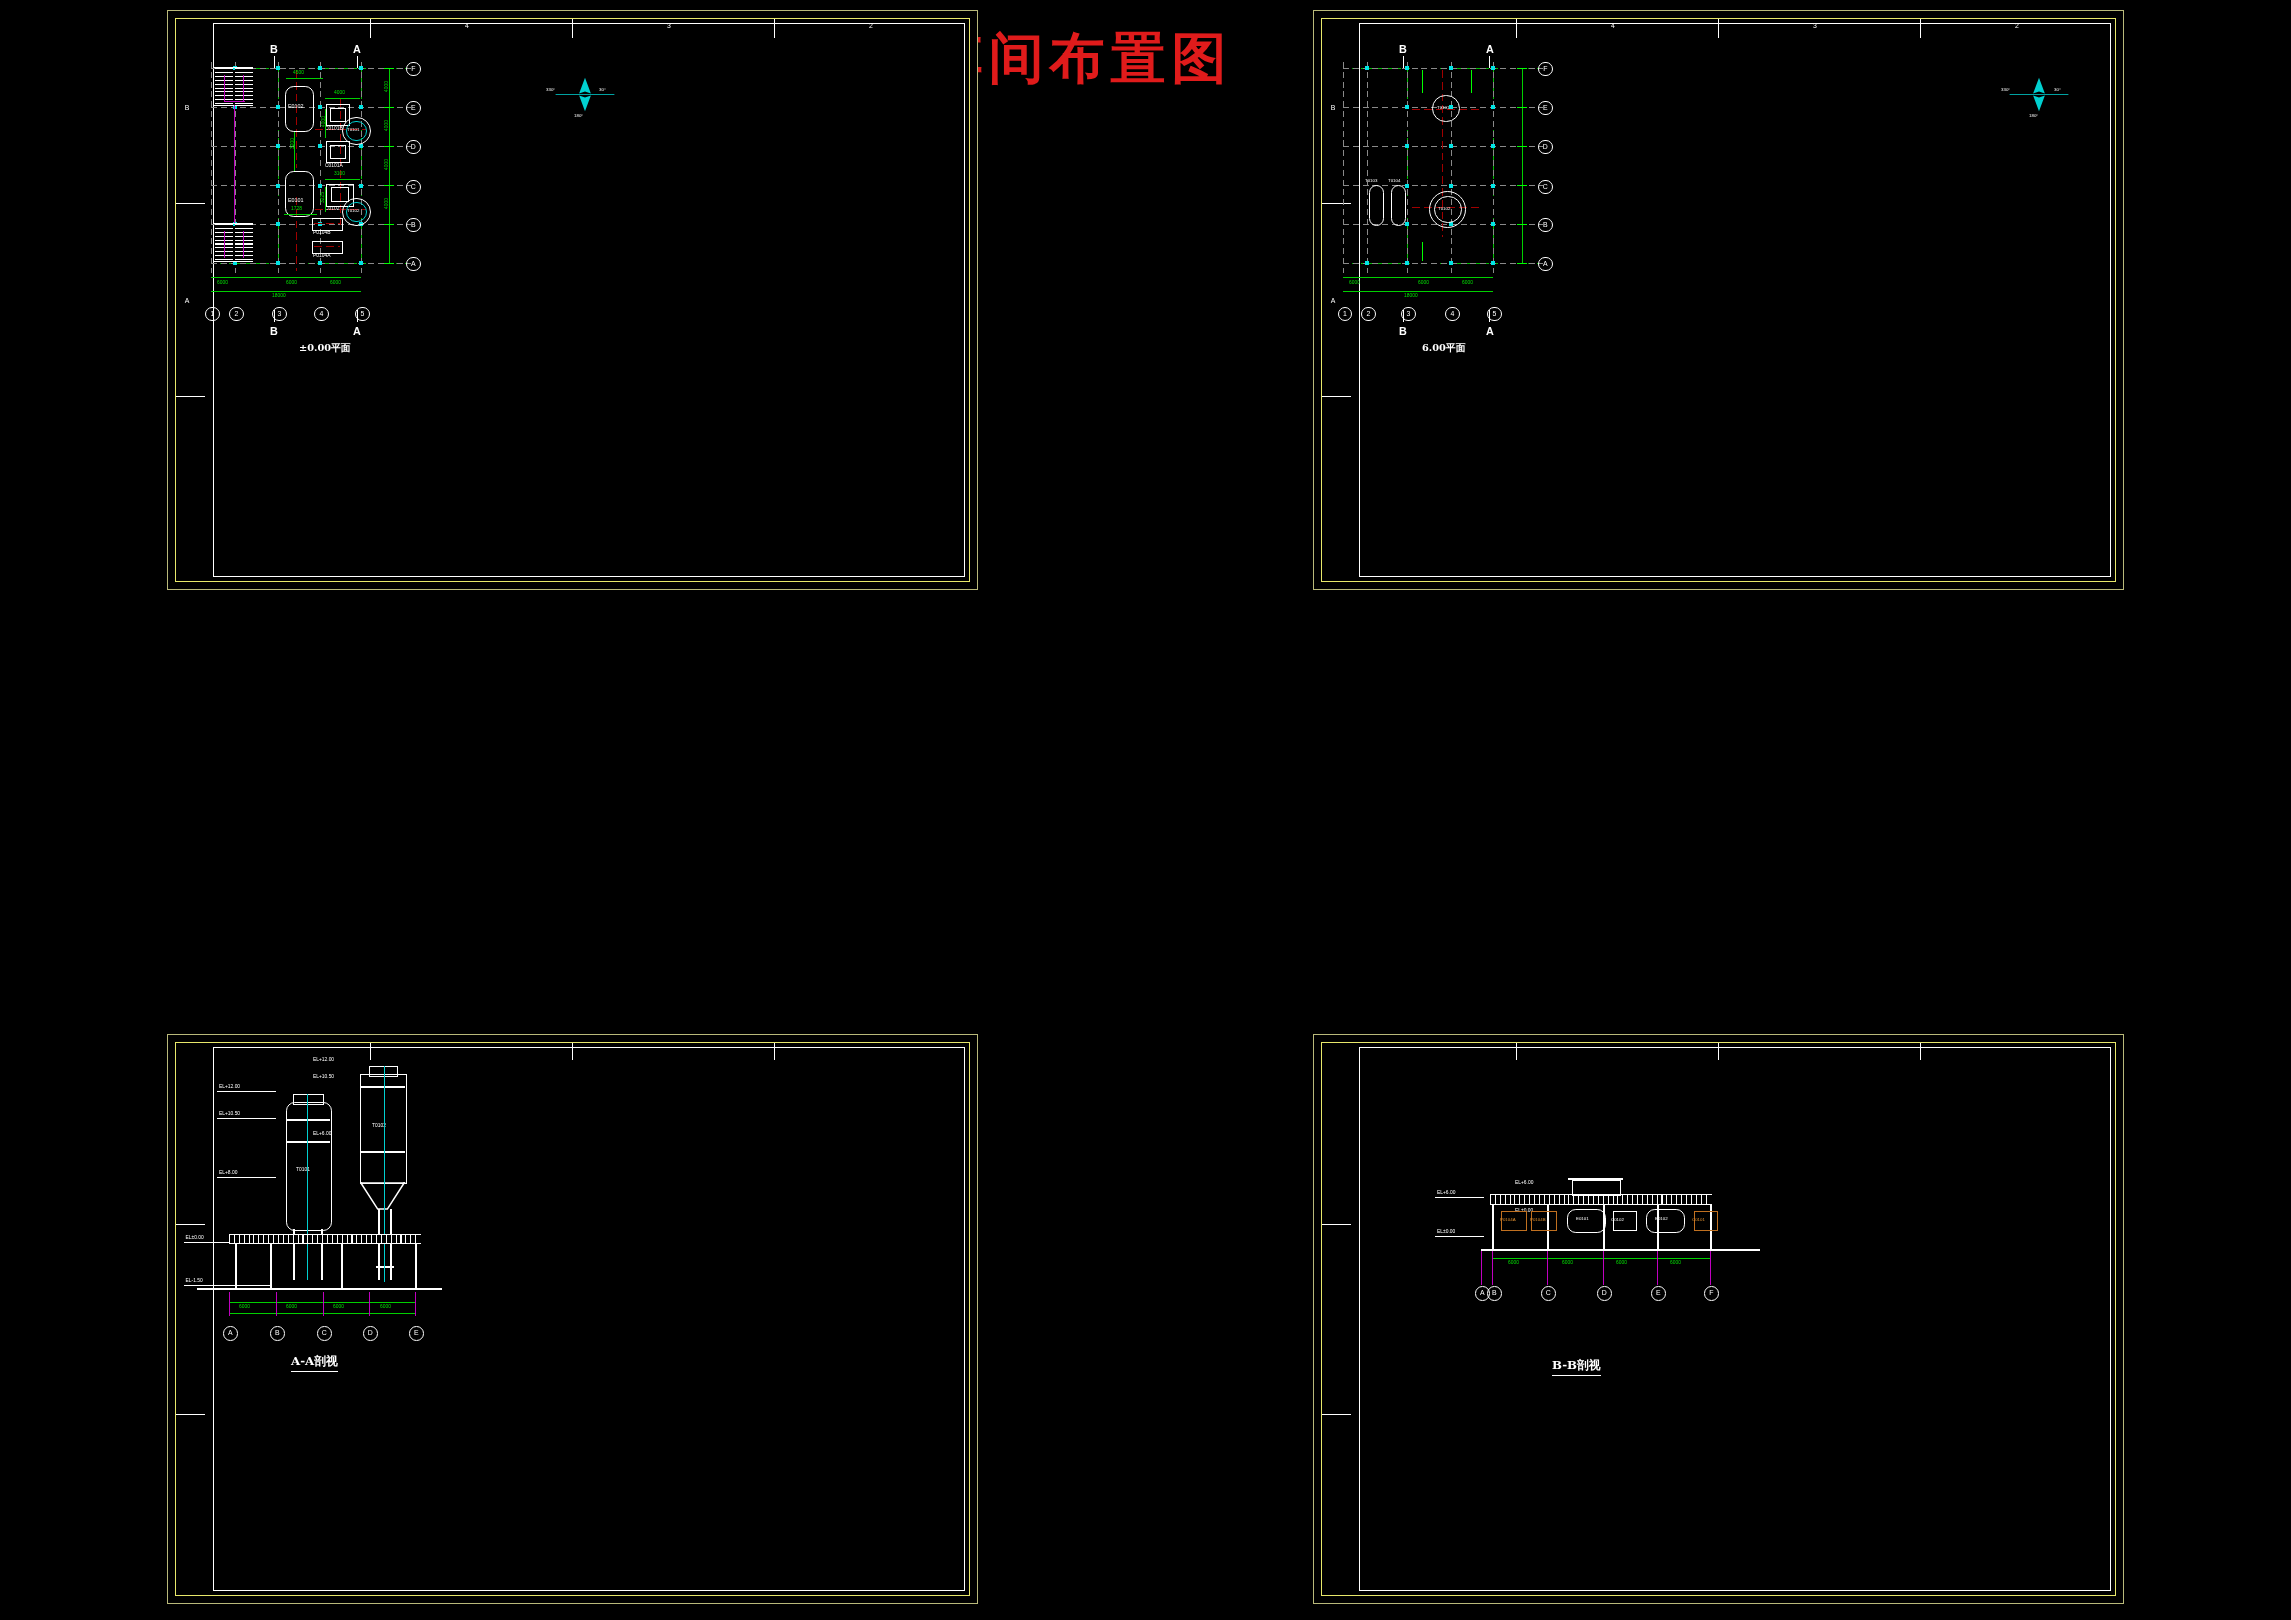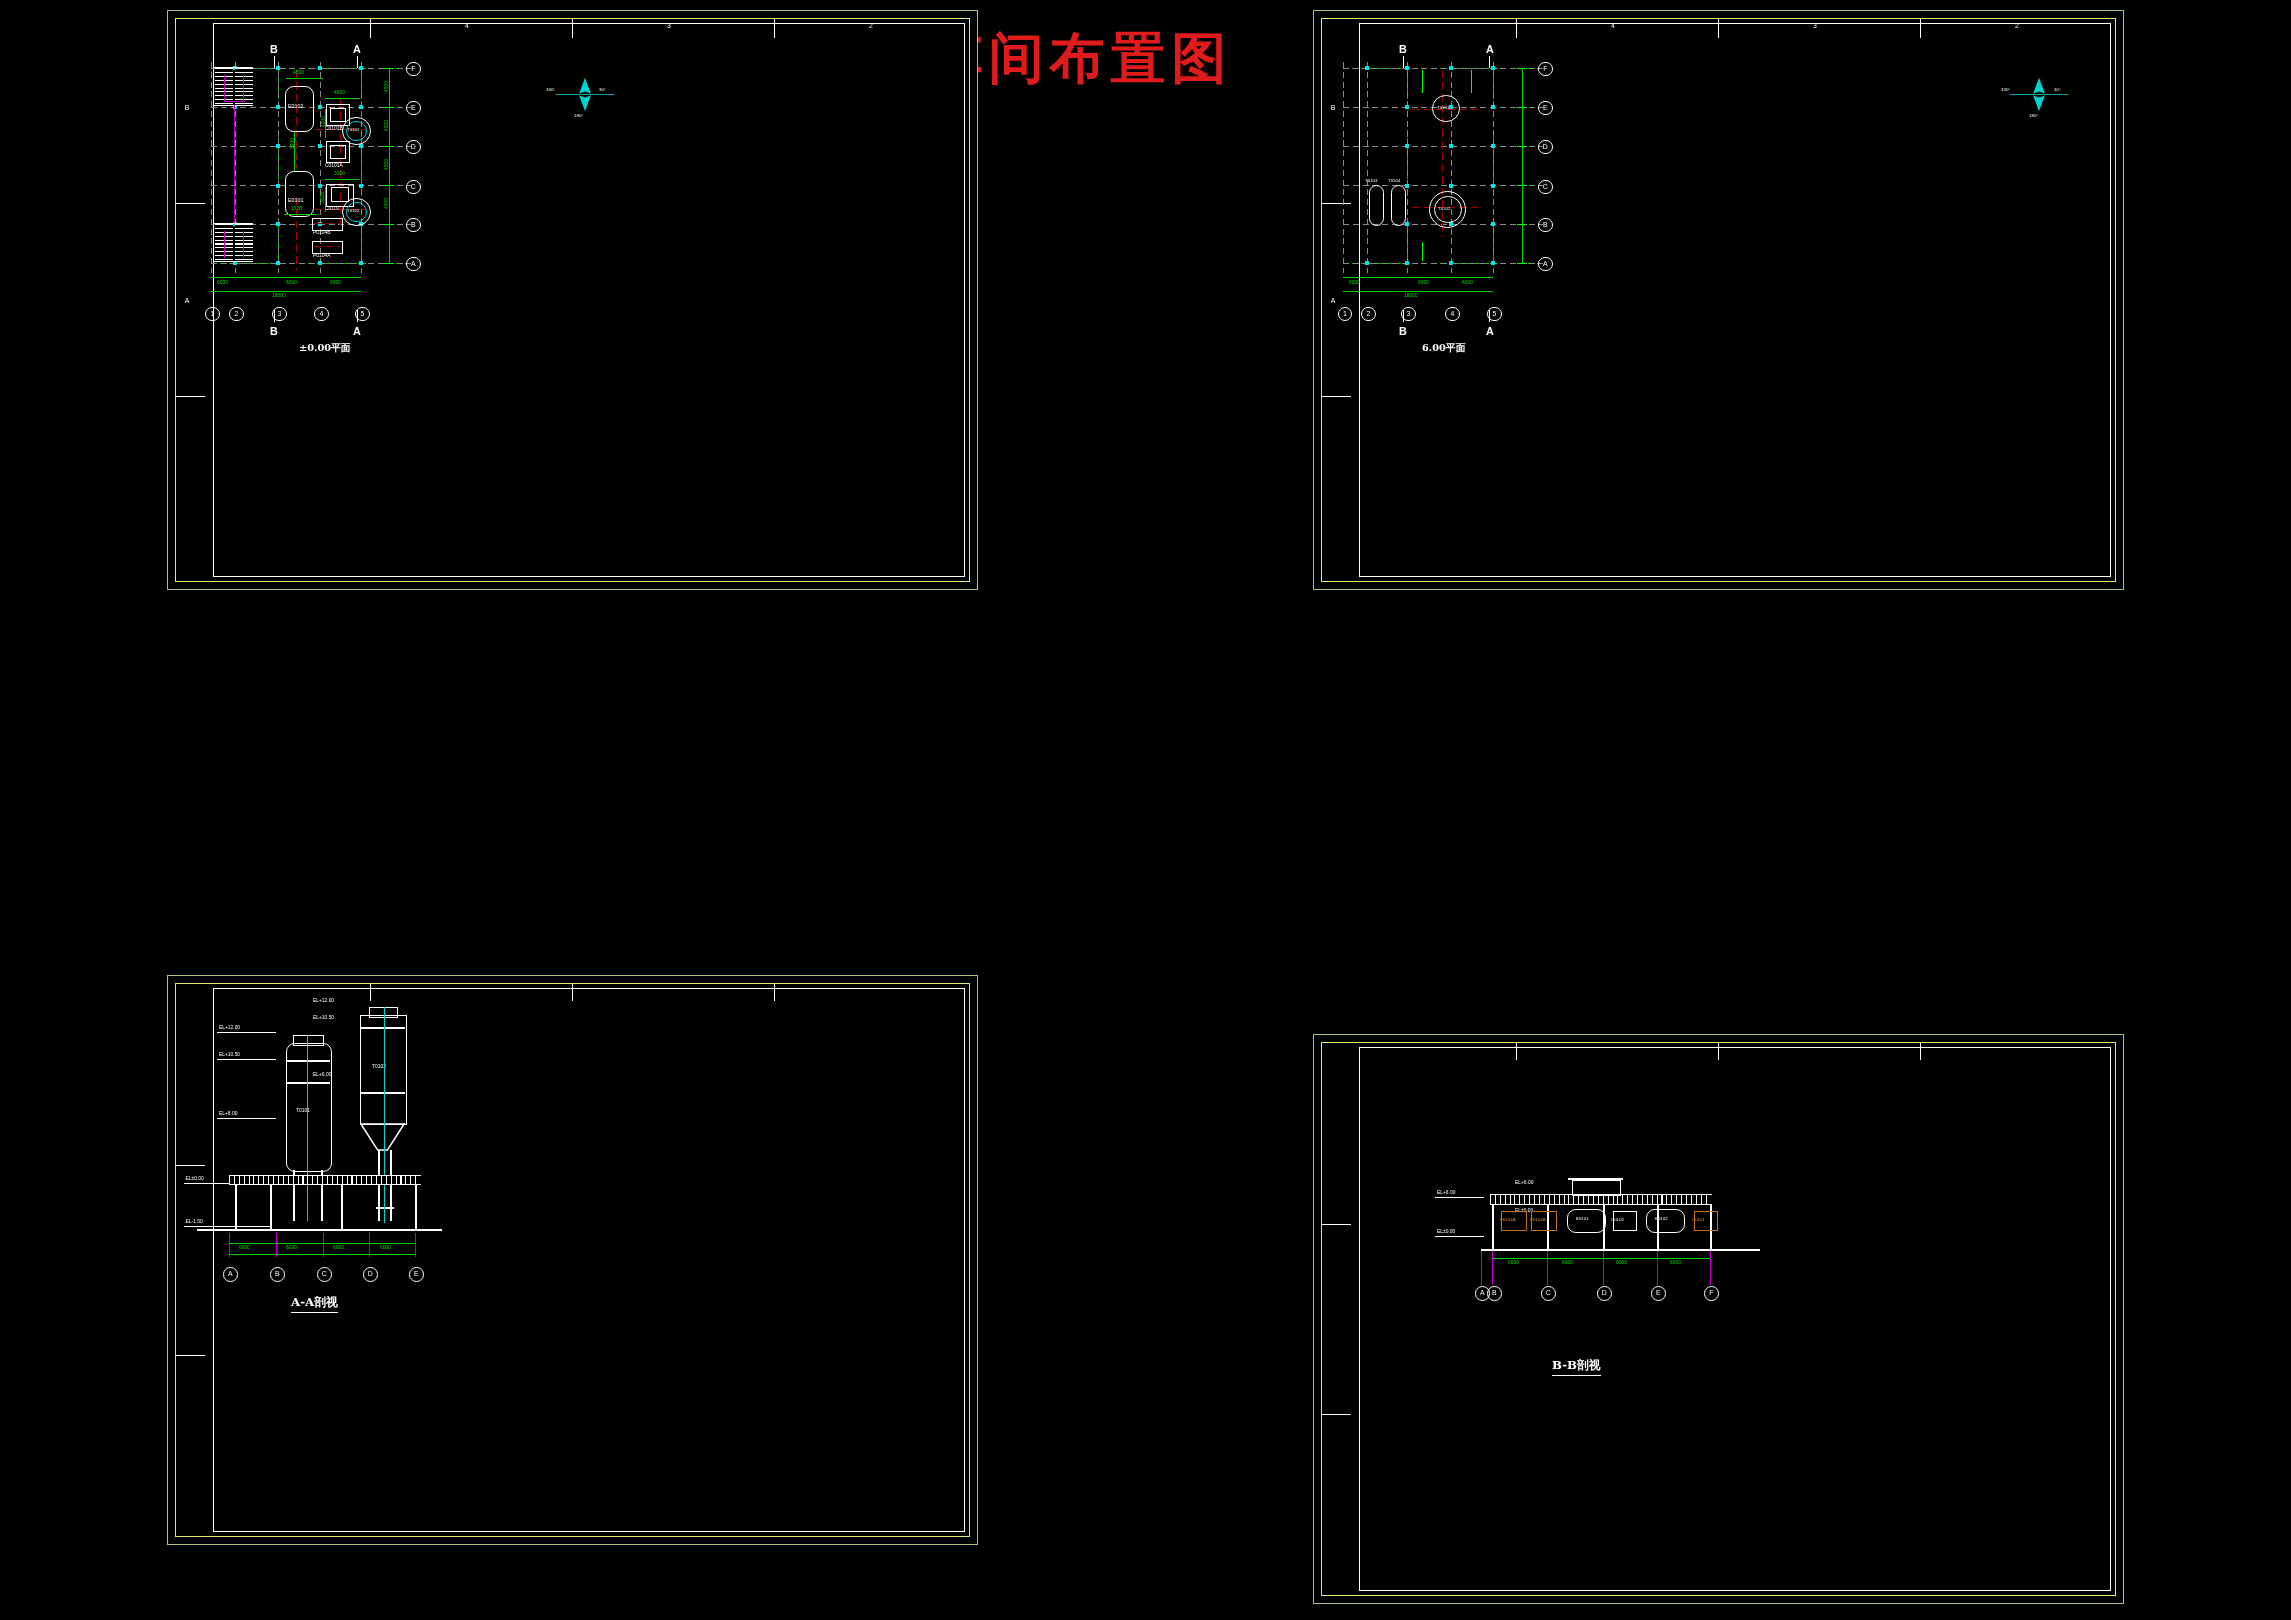--- a/index.html
+++ b/index.html
@@ -372,21 +372,21 @@
       <polygon points="50,8 56,24 50,22 44,24" fill="#00d0d0"></polygon>
       <polygon points="50,42 56,26 50,28 44,26" fill="#00d0d0"></polygon>
       <line x1="20" y1="25" x2="80" y2="25" stroke="#00d0d0" stroke-width="0.8"></line>
     </svg>
     <div class="txt t-w" style="left:687px;top:76px;font-size:4.4px;">330°</div>
     <div class="txt t-w" style="left:740px;top:76px;font-size:4.4px;">30°</div>
     <div class="txt t-w" style="left:715px;top:102px;font-size:4.4px;">180°</div>
   </div>
 </div>
 
-<div class="sheet" style="left:167px;top:975px;width:809px;height:568px;">
+<div class="sheet" style="left:167px;top:1034px;width:809px;height:568px;">
   <div class="inner">
     <div class="inner2"></div>
   </div>
   <div>
     <div class="tick" style="left:202px;top:7.8px;height:17.6px;"></div>
     <div class="tick" style="left:404px;top:7.8px;height:17.6px;"></div>
     <div class="tick" style="left:606px;top:7.8px;height:17.6px;"></div>
   </div>
   <div>
     <div class="vtick" style="left:7.8px;top:189px;width:29px;"></div>

